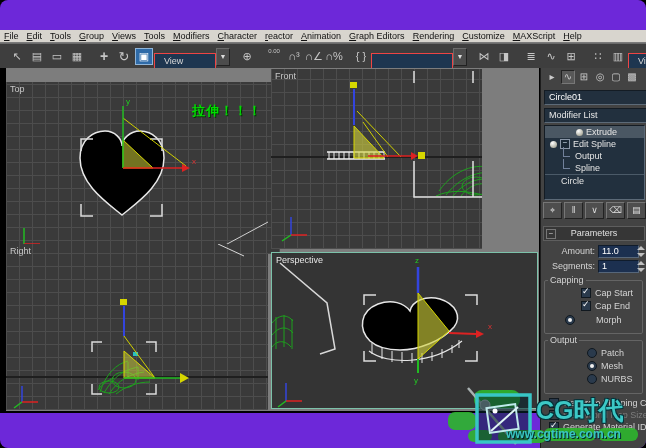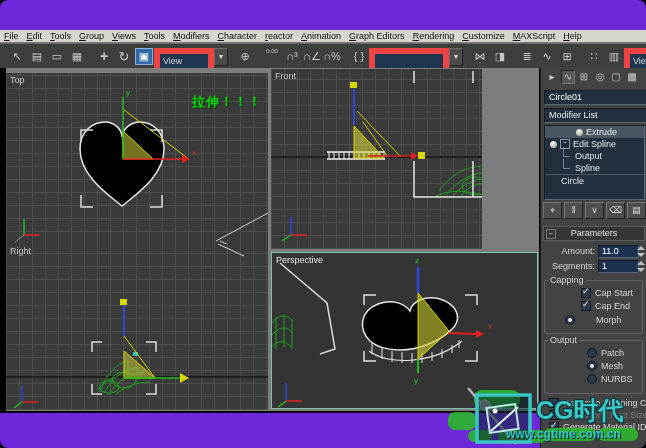--- a/index.html
+++ b/index.html
@@ -12,22 +12,22 @@
   #menubar .mi{display:inline-block;padding:0 4px;white-space:nowrap;cursor:default;}
   #menubar .mi::first-letter{text-decoration:underline;}
 
   
   #toolbar{position:absolute;top:43px;left:0;width:100%;height:25px;background:#3e3e3e;
            border-top:1px solid #6a6a6a;border-bottom:1px solid #242424;
            display:flex;align-items:center;color:#c6c6c6;}
   .tbi{width:18px;height:17px;line-height:17px;text-align:center;font-size:11px;margin:0 1px;flex:none;}
   .tbi.active{background:#2f6ba8;border:1px solid #8fb4d8;color:#fff;width:16px;height:15px;line-height:15px;}
   .tbgap{width:7px;flex:none;}
-  .tbdd{height:14px;background:#1e3650;border:6px solid #ef4444;color:#d8d8d8;font-size:9px;
-        display:flex;align-items:center;padding:0 3px;flex:none;margin-top:8px;}
+  .tbdd{height:14px;background:#1e3650;border:1px solid #ef4444;color:#d8d8d8;font-size:9px;
+        display:flex;align-items:center;padding:0 9px;flex:none;margin-top:8px;}
   .ddbtn{width:12px;height:16px;background:#4c4c4c;border:1px solid #6a6a6a;border-right-color:#222;
          border-bottom-color:#222;font-size:7px;color:#ddd;text-align:center;line-height:16px;flex:none;}
   .snaplbl{font-size:6px;line-height:6px;}
 
   
   #vparea{position:absolute;top:68px;left:0;width:540px;height:345px;background:#000;}
   #vpbg{position:absolute;left:6px;top:0;width:533px;height:343px;background:#7d7d7d;}
   .vp{position:absolute;overflow:hidden;
       background:repeating-linear-gradient(90deg,#4d4d4d 0 1px,transparent 1px 13px),
                  repeating-linear-gradient(0deg,#4d4d4d 0 1px,transparent 1px 13px),#3a3a3a;}
@@ -149,21 +149,21 @@
     <span class="tbgap"></span>
     <span class="tbi">∷</span>
     <span class="tbi">▥</span>
     <span class="tbdd" style="width:36px;">View</span>
 
   </div>
 
   <div id="vparea">
     <div id="vpbg"></div>
 
-    <div class="vp" id="vp-top" style="left:6px;top:5px;width:262px;height:172px;">
+    <div class="vp" id="vp-top" style="left:6px;top:14px;width:262px;height:172px;padding-left:12px;">
       <div class="vplabel">Top</div>
       <div id="anno">拉伸！！！</div>
       <svg width="262" height="172" viewBox="0 0 262 172">
         <path d="M116,133 C100,120 74,102 74,76 C74,58 87,49 99,49 C109,49 116,57 116,64 C116,57 124,49 134,49 C146,49 158,58 158,76 C158,102 132,120 116,133 Z" fill="#000" stroke="#e8e8e8" stroke-width="1.5"></path>
         <path d="M75 69 v-12 h12 M144 57 h12 v12 M156 122 v12 h-12 M87 134 h-12 v-12" fill="none" stroke="#dcdcdc" stroke-width="1.5"></path>
         <path d="M117,36 L180,84" stroke="#cfcf00" stroke-width="1" fill="none"></path>
         <polygon points="117,86 117,58 147,86" fill="rgba(210,210,60,0.55)" stroke="#d6d600" stroke-width="1"></polygon>
         <line x1="117" y1="86" x2="117" y2="24" stroke="#22bb22" stroke-width="1.5"></line>
         <line x1="117" y1="86" x2="176" y2="86" stroke="#dd2222" stroke-width="1.5"></line>
         <polygon points="176,82 184,86 176,90" fill="#dd2222"></polygon>

